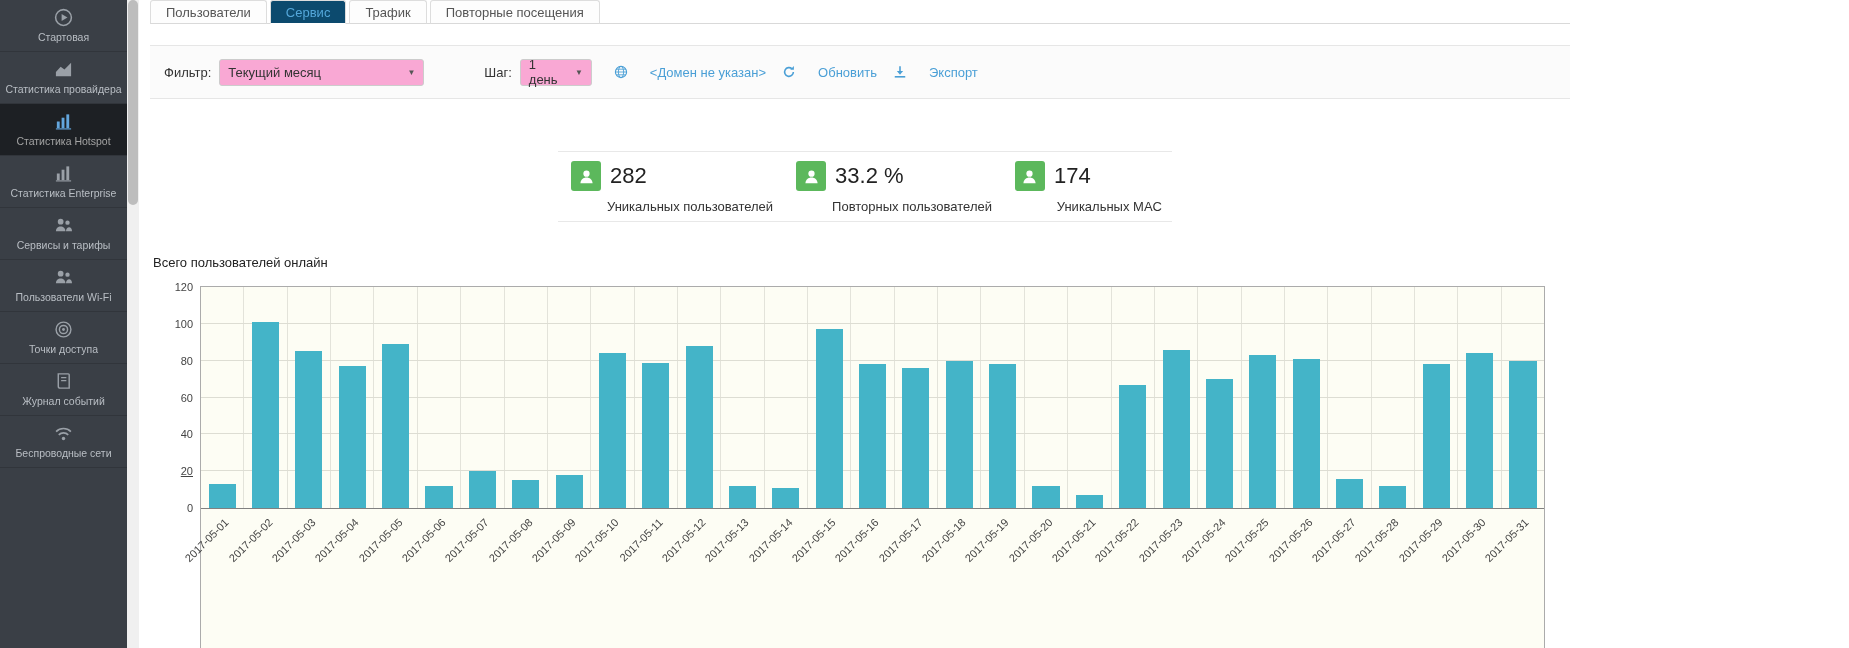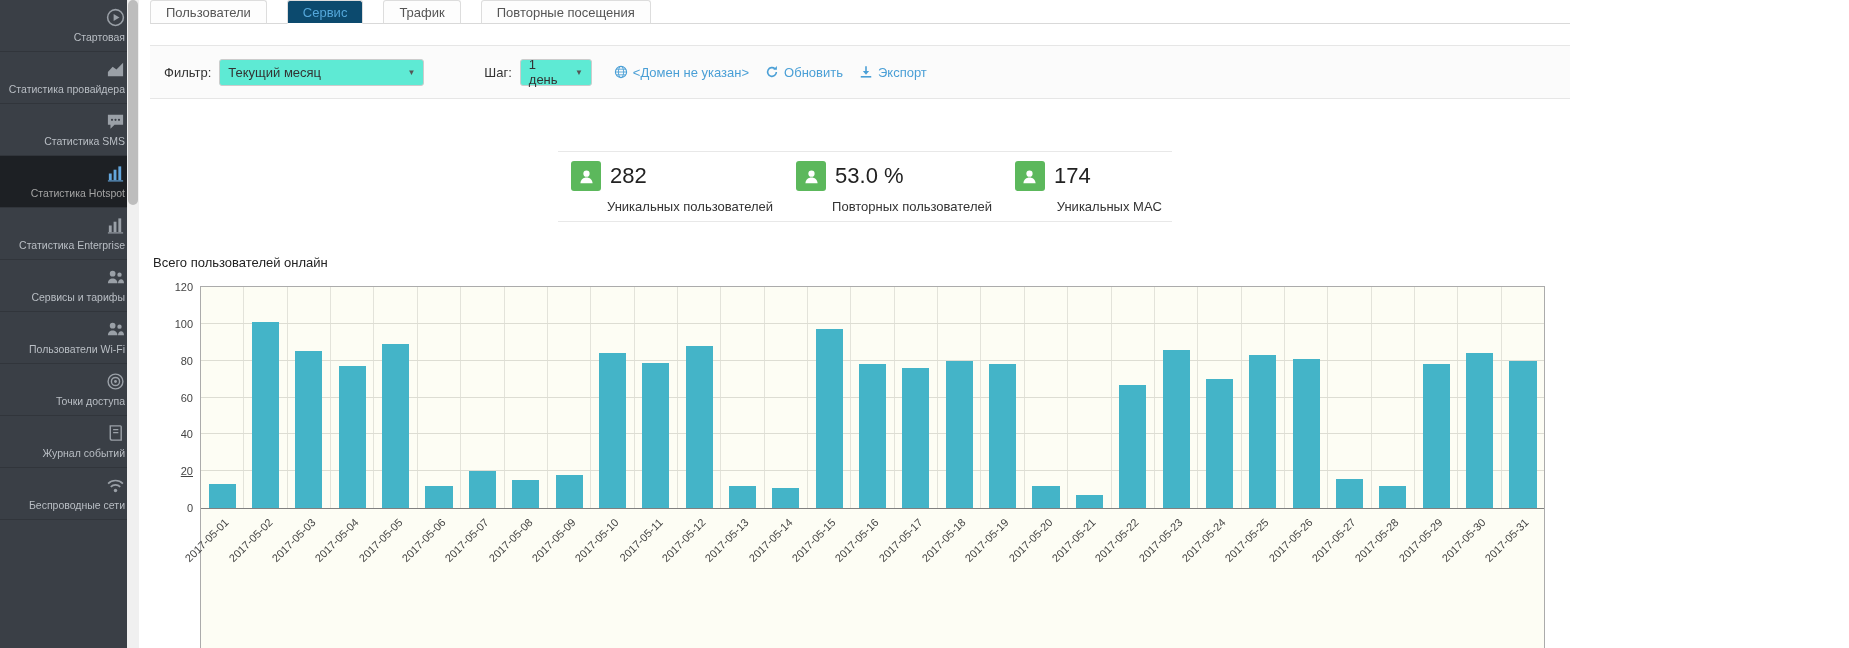--- a/index.html
+++ b/index.html
@@ -6,60 +6,60 @@
   html,body { margin:0; padding:0; }
   body {
     width:1849px; height:648px; overflow:hidden; background:#fff;
     font-family:"Liberation Sans", sans-serif; color:#333;
   }
   .app { display:flex; height:100%; }
 
   
   .sidebar { width:127px; background:#3a3f46; flex-shrink:0; overflow:hidden; }
   .side-item {
-    padding:8px 2px 8px; text-align:right; border-bottom:1px solid #31353b;
+    padding:8px 2px 8px; text-align:center; border-bottom:1px solid #31353b;
     cursor:pointer; color:#b9bec4;
   }
   .side-item .sicon { display:block; height:19px; color:#9aa0a7; margin-bottom:4px; }
   .side-item .slabel { display:block; font-size:10.5px; white-space:nowrap; overflow:hidden; }
   .side-item.active { background:#1d2024; color:#a3a3a3; }
   .side-item.active .sicon { color:#63a6dd; }
 
   
   .scroll-strip { width:12px; background:#f0f0f0; position:relative; flex-shrink:0; }
   .scroll-thumb { position:absolute; top:0; left:1px; width:10px; height:205px; background:#bdbdbd; border-radius:5px; }
 
   
   .main { flex:1; padding-left:11px; }
 
-  .tabs { display:flex; gap:20px; width:1420px; border-bottom:1px solid #d9d9d9; height:24px; }
+  .tabs { display:flex; gap:3px; width:1420px; border-bottom:1px solid #d9d9d9; height:24px; }
   .tab {
     height:24px; margin-bottom:-1px; padding:4px 15px 0; font-size:13px; color:#555;
     background:#fdfdfd; border:1px solid #ddd; border-radius:3px 3px 0 0; cursor:pointer;
     white-space:nowrap; border-bottom:1px solid #d9d9d9;
   }
   .tab.active { color:#54a7da; background:#0c4a6e; border-bottom:1px solid #fff; z-index:2; }
 
   .filter-bar {
     margin-top:21px; width:1420px; height:54px; background:#fbfbfb;
     border-top:1px solid #e6e6e6; border-bottom:1px solid #e6e6e6;
     display:flex; align-items:center; padding-left:14px; font-size:13px;
   }
   .flabel { margin-right:8px; color:#333; }
   .fselect {
     display:inline-flex; align-items:center; justify-content:space-between;
-    background:#5eead4; border:1px solid #ccc; border-radius:3px; height:27px;
+    background:#f9a8d4; border:1px solid #ccc; border-radius:3px; height:27px;
     padding:12px 8px; font-size:13px; color:#333; cursor:pointer;
   }
   .fselect .caret { font-size:8px; color:#555; margin-left:10px; }
   .sel-period { width:205px; }
   .sel-step { width:72px; margin-right:6px; }
   .gap-step { margin-left:60px; }
   .flink {
-    display:inline-flex; align-items:center; gap:5px; color:#4a9fd6;
+    display:inline-flex; align-items:center; gap:22px; color:#4a9fd6;
     margin-left:16px; cursor:pointer; white-space:nowrap;
   }
   .flink svg { display:block; }
 
   
   .stats-row { display:flex; margin:52px 0 0 408px; }
   .card {
     border-top:1px solid #e8e8e8; border-bottom:1px solid #e8e8e8;
     padding:9px 10px 7px 13px; min-width:170px;
   }
@@ -109,31 +109,20 @@
 
     <div class="side-item">
       <span class="sicon">
         <svg viewBox="0 0 20 20" width="19" height="19">
             <path d="M2 17v-4.5L7 7l4 3 7-7v14z" fill="currentColor"></path>
           </svg>
       </span>
       <span class="slabel">Статистика провайдера</span>
     </div>
 
-    <div class="side-item">
-      <span class="sicon">
-        <svg viewBox="0 0 20 20" width="19" height="19">
-            <path d="M2 3h16v10.5H9l-4.3 4v-4H2z" fill="currentColor"></path>
-            <circle cx="6.3" cy="8.2" r="1.15" fill="#3a3f46"></circle>
-            <circle cx="10" cy="8.2" r="1.15" fill="#3a3f46"></circle>
-            <circle cx="13.7" cy="8.2" r="1.15" fill="#3a3f46"></circle>
-          </svg>
-      </span>
-      <span class="slabel">Статистика SMS</span>
-    </div>
 
     <div class="side-item active">
       <span class="sicon">
         <svg viewBox="0 0 20 20" width="19" height="19">
             <rect x="3" y="10" width="3" height="7" fill="currentColor"></rect>
             <rect x="8" y="6" width="3" height="11" fill="currentColor"></rect>
             <rect x="13" y="2.5" width="3" height="14.5" fill="currentColor"></rect>
             <path d="M2 17.8h16" stroke="currentColor" stroke-width="1.2"></path>
           </svg>
       </span>
@@ -280,21 +269,21 @@
         <div class="card-label">Уникальных пользователей</div>
       </div>
       <div class="card">
         <div class="card-top">
           <span class="gicon">
             <svg viewBox="0 0 20 20" width="19" height="19">
                 <circle cx="10" cy="7" r="3.3" fill="#fff"></circle>
                 <path d="M3.6 17c.4-3.7 3-5.9 6.4-5.9s6 2.2 6.4 5.9z" fill="#fff"></path>
               </svg>
           </span>
-          <span class="card-value">53.0 %</span>
+          <span class="card-value">33.2 %</span>
         </div>
         <div class="card-label">Повторных пользователей</div>
       </div>
       <div class="card">
         <div class="card-top">
           <span class="gicon">
             <svg viewBox="0 0 20 20" width="19" height="19">
                 <circle cx="10" cy="7" r="3.3" fill="#fff"></circle>
                 <path d="M3.6 17c.4-3.7 3-5.9 6.4-5.9s6 2.2 6.4 5.9z" fill="#fff"></path>
               </svg>

